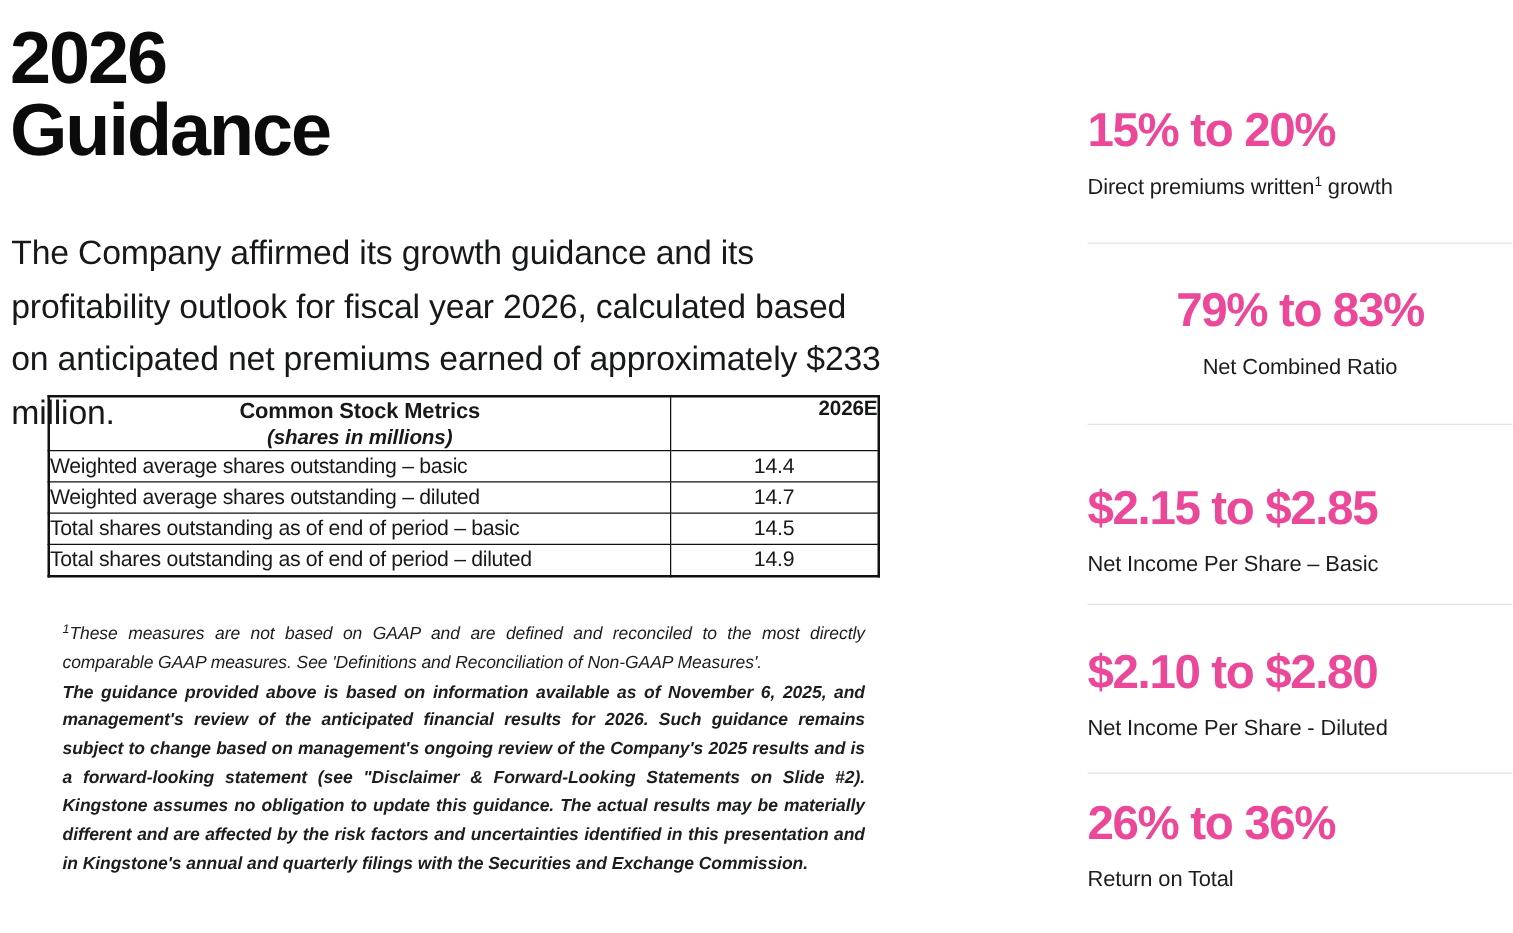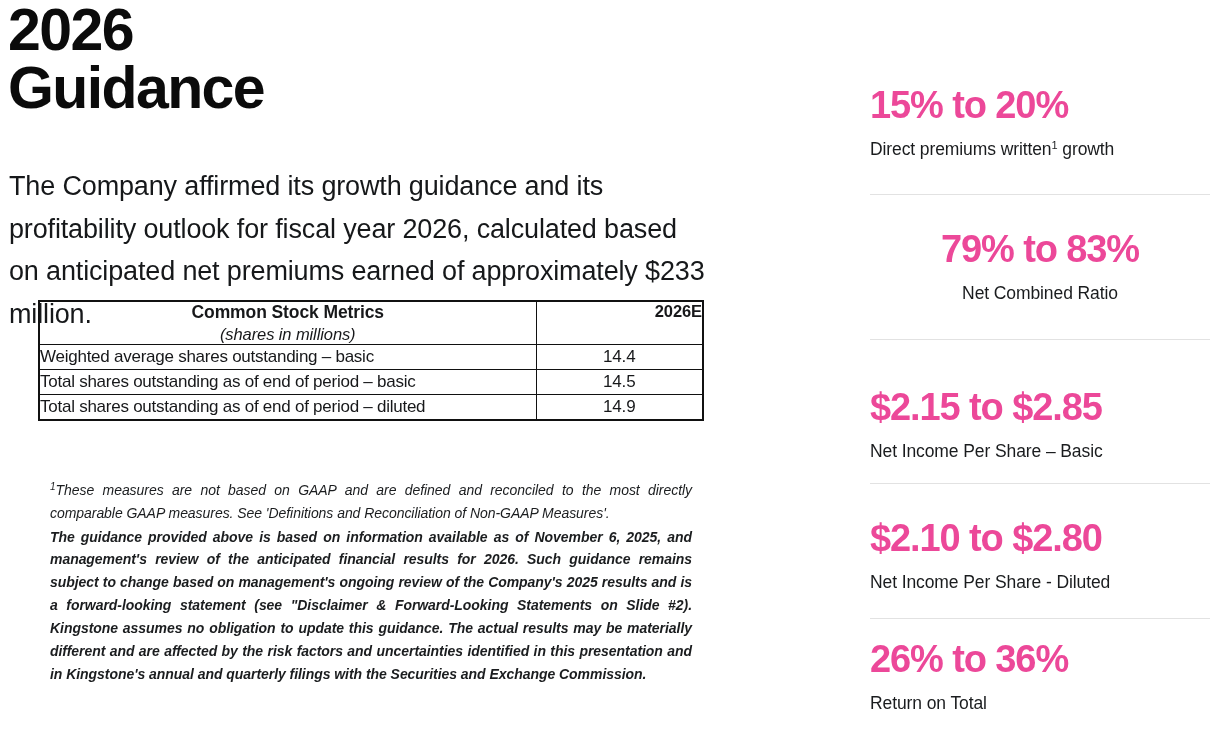--- a/index.html
+++ b/index.html
@@ -14,21 +14,21 @@
     font-family: "Liberation Sans", sans-serif;
     color: #121212;
     position: relative;
     overflow: hidden;
   }
 
   
   .left-col {
     position: absolute;
     left: 0px;
-    top: 0px;
+    top: 16px;
     width: 760px;
     height: 652px;
   }
 
   .page-title {
     position: absolute;
     left: 8px;
     top: 2px;
     font-size: 59px;
     font-weight: 900;
@@ -80,21 +80,21 @@
   }
   .th-title {
     font-size: 17.5px;
     font-weight: 700;
     letter-spacing: -0.1px;
     display: block;
   }
   .th-sub {
     font-size: 16.5px;
     font-style: italic;
-    font-weight: 400;
+    font-weight: 700;
     letter-spacing: -0.1px;
     display: block;
     margin-top: 1px;
   }
   .th-year {
     text-align: right;
     vertical-align: top;
     padding-top: 7px;
     font-size: 16.5px;
     font-weight: 700;
@@ -221,20 +221,24 @@
           </th>
           <th class="th-year">2026E</th>
         </tr>
       </thead>
       <tbody>
         <tr>
           <td class="row-label">Weighted average shares outstanding – basic</td>
           <td class="row-value">14.4</td>
         </tr>
         <tr>
+          <td class="row-label">Weighted average shares outstanding – diluted</td>
+          <td class="row-value">14.7</td>
+        </tr>
+        <tr>
           <td class="row-label">Total shares outstanding as of end of period – basic</td>
           <td class="row-value">14.5</td>
         </tr>
         <tr>
           <td class="row-label">Total shares outstanding as of end of period – diluted</td>
           <td class="row-value">14.9</td>
         </tr>
       </tbody>
     </table>
   </div>

